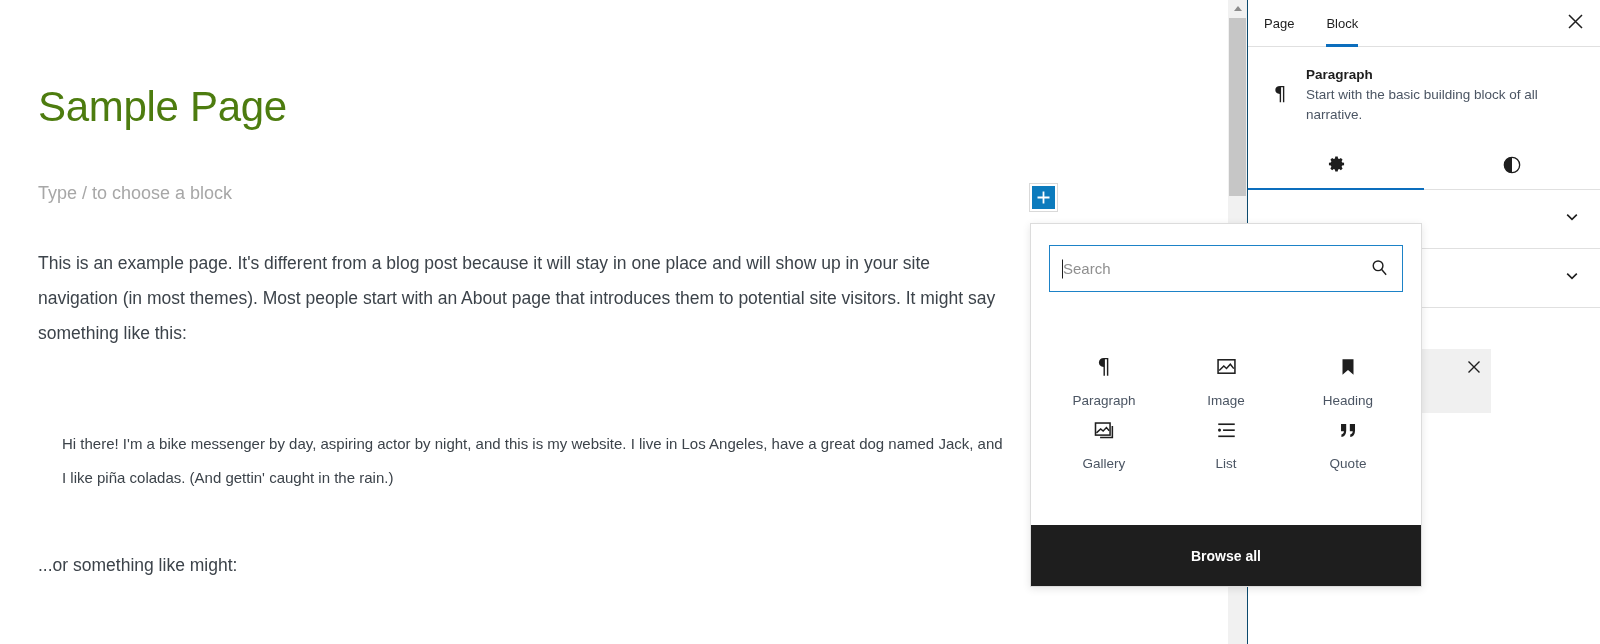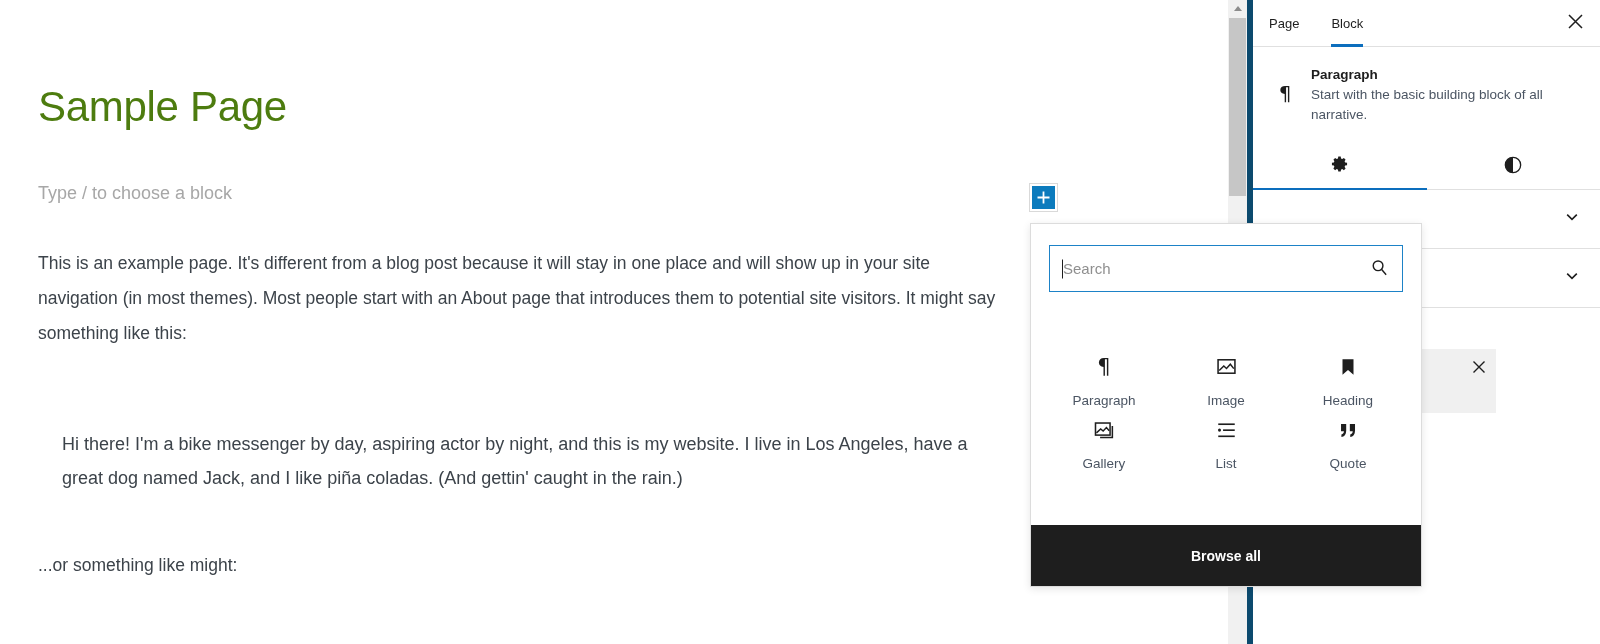--- a/index.html
+++ b/index.html
@@ -29,21 +29,21 @@
     font-size: 18px; color: #a7a7a7; line-height: 1.4;
   }
   .body-para {
     position: absolute; left: 38px; top: 246px;
     width: 972px;
     font-size: 17.5px; line-height: 35px; color: #3c434a;
   }
   .quote-block {
     position: absolute; left: 62px; top: 427px;
     width: 948px;
-    font-size: 18px; line-height: 34px; color: #3c434a;
+    font-size: 15px; line-height: 34px; color: #3c434a;
   }
   .tail-para {
     position: absolute; left: 38px; top: 549px;
     font-size: 17.5px; line-height: 32px; color: #3c434a;
   }
 
   
   .scroll-col {
     position: absolute; left: 1228px; top: 0;
     width: 19px; height: 644px;
@@ -64,21 +64,21 @@
     position: absolute; left: 1px; top: 18px;
     width: 17px; height: 178px;
     background: #c6c6c6;
   }
 
   
   .sidebar {
     position: absolute; left: 1247px; top: 0;
     width: 353px; height: 644px;
     background: #ffffff;
-    border-left: 6px solid #0c4a6e;
+    border-left: 1px solid #0c4a6e;
   }
   .sb-tabs {
     position: relative; height: 47px;
     border-bottom: 1px solid #e0e0e0;
     display: flex; align-items: stretch;
   }
   .sb-tab {
     position: relative;
     display: flex; align-items: center;
     padding: 0 16px;

